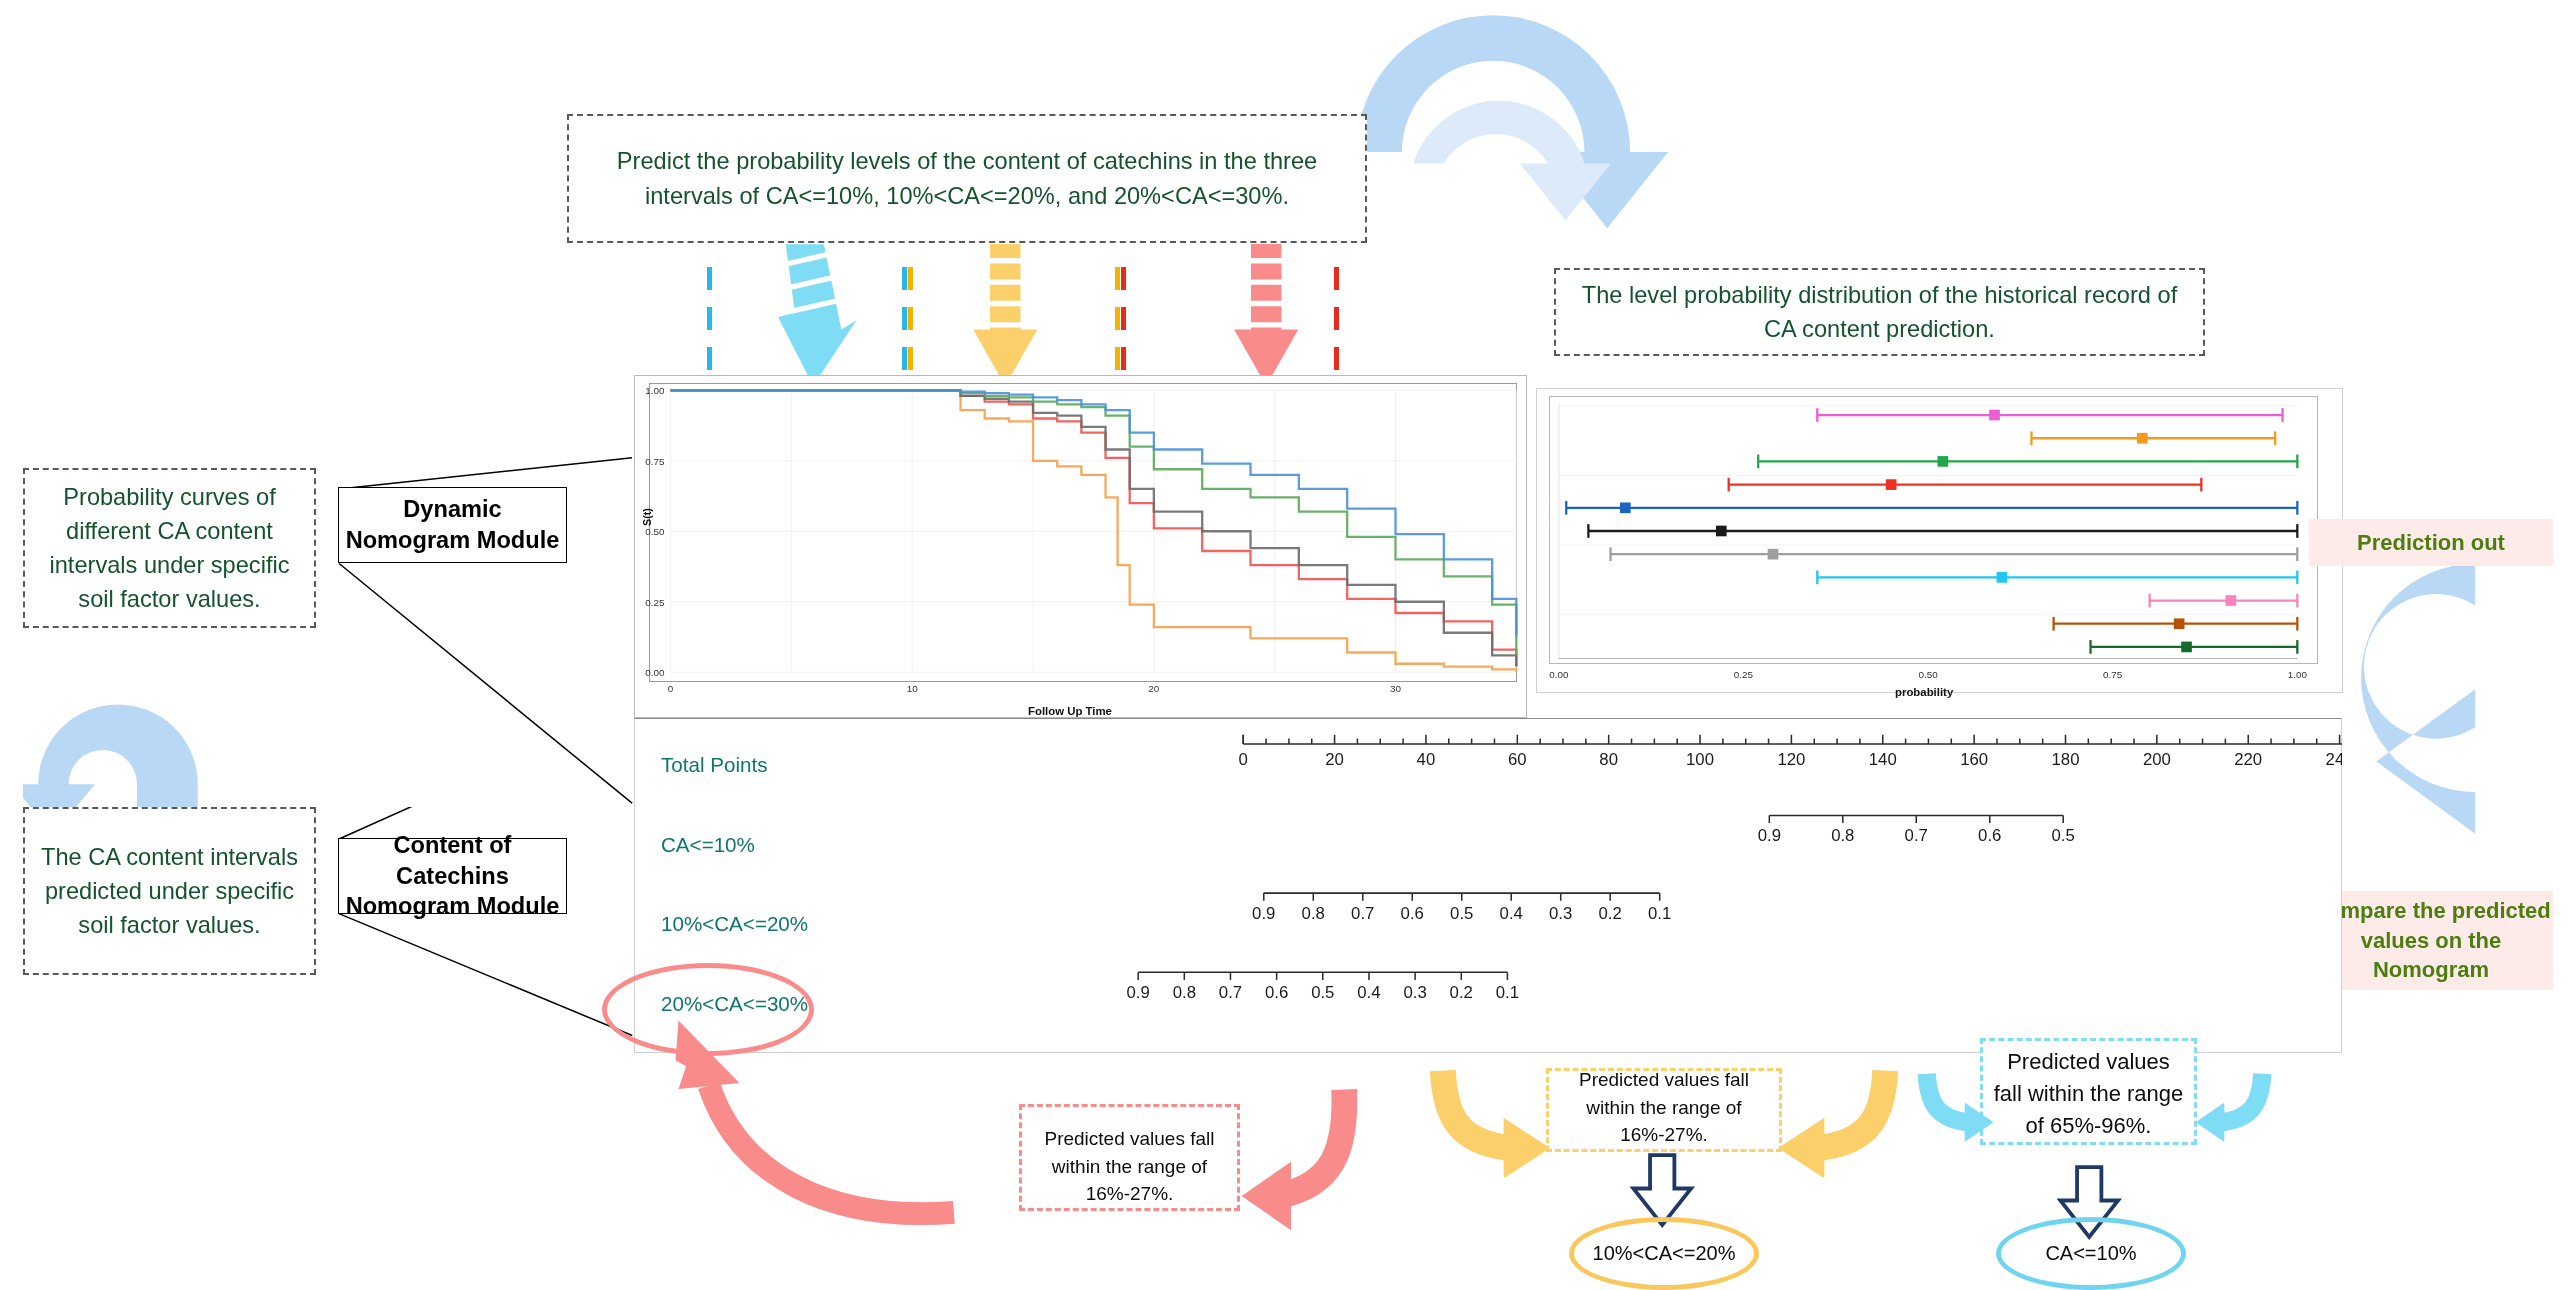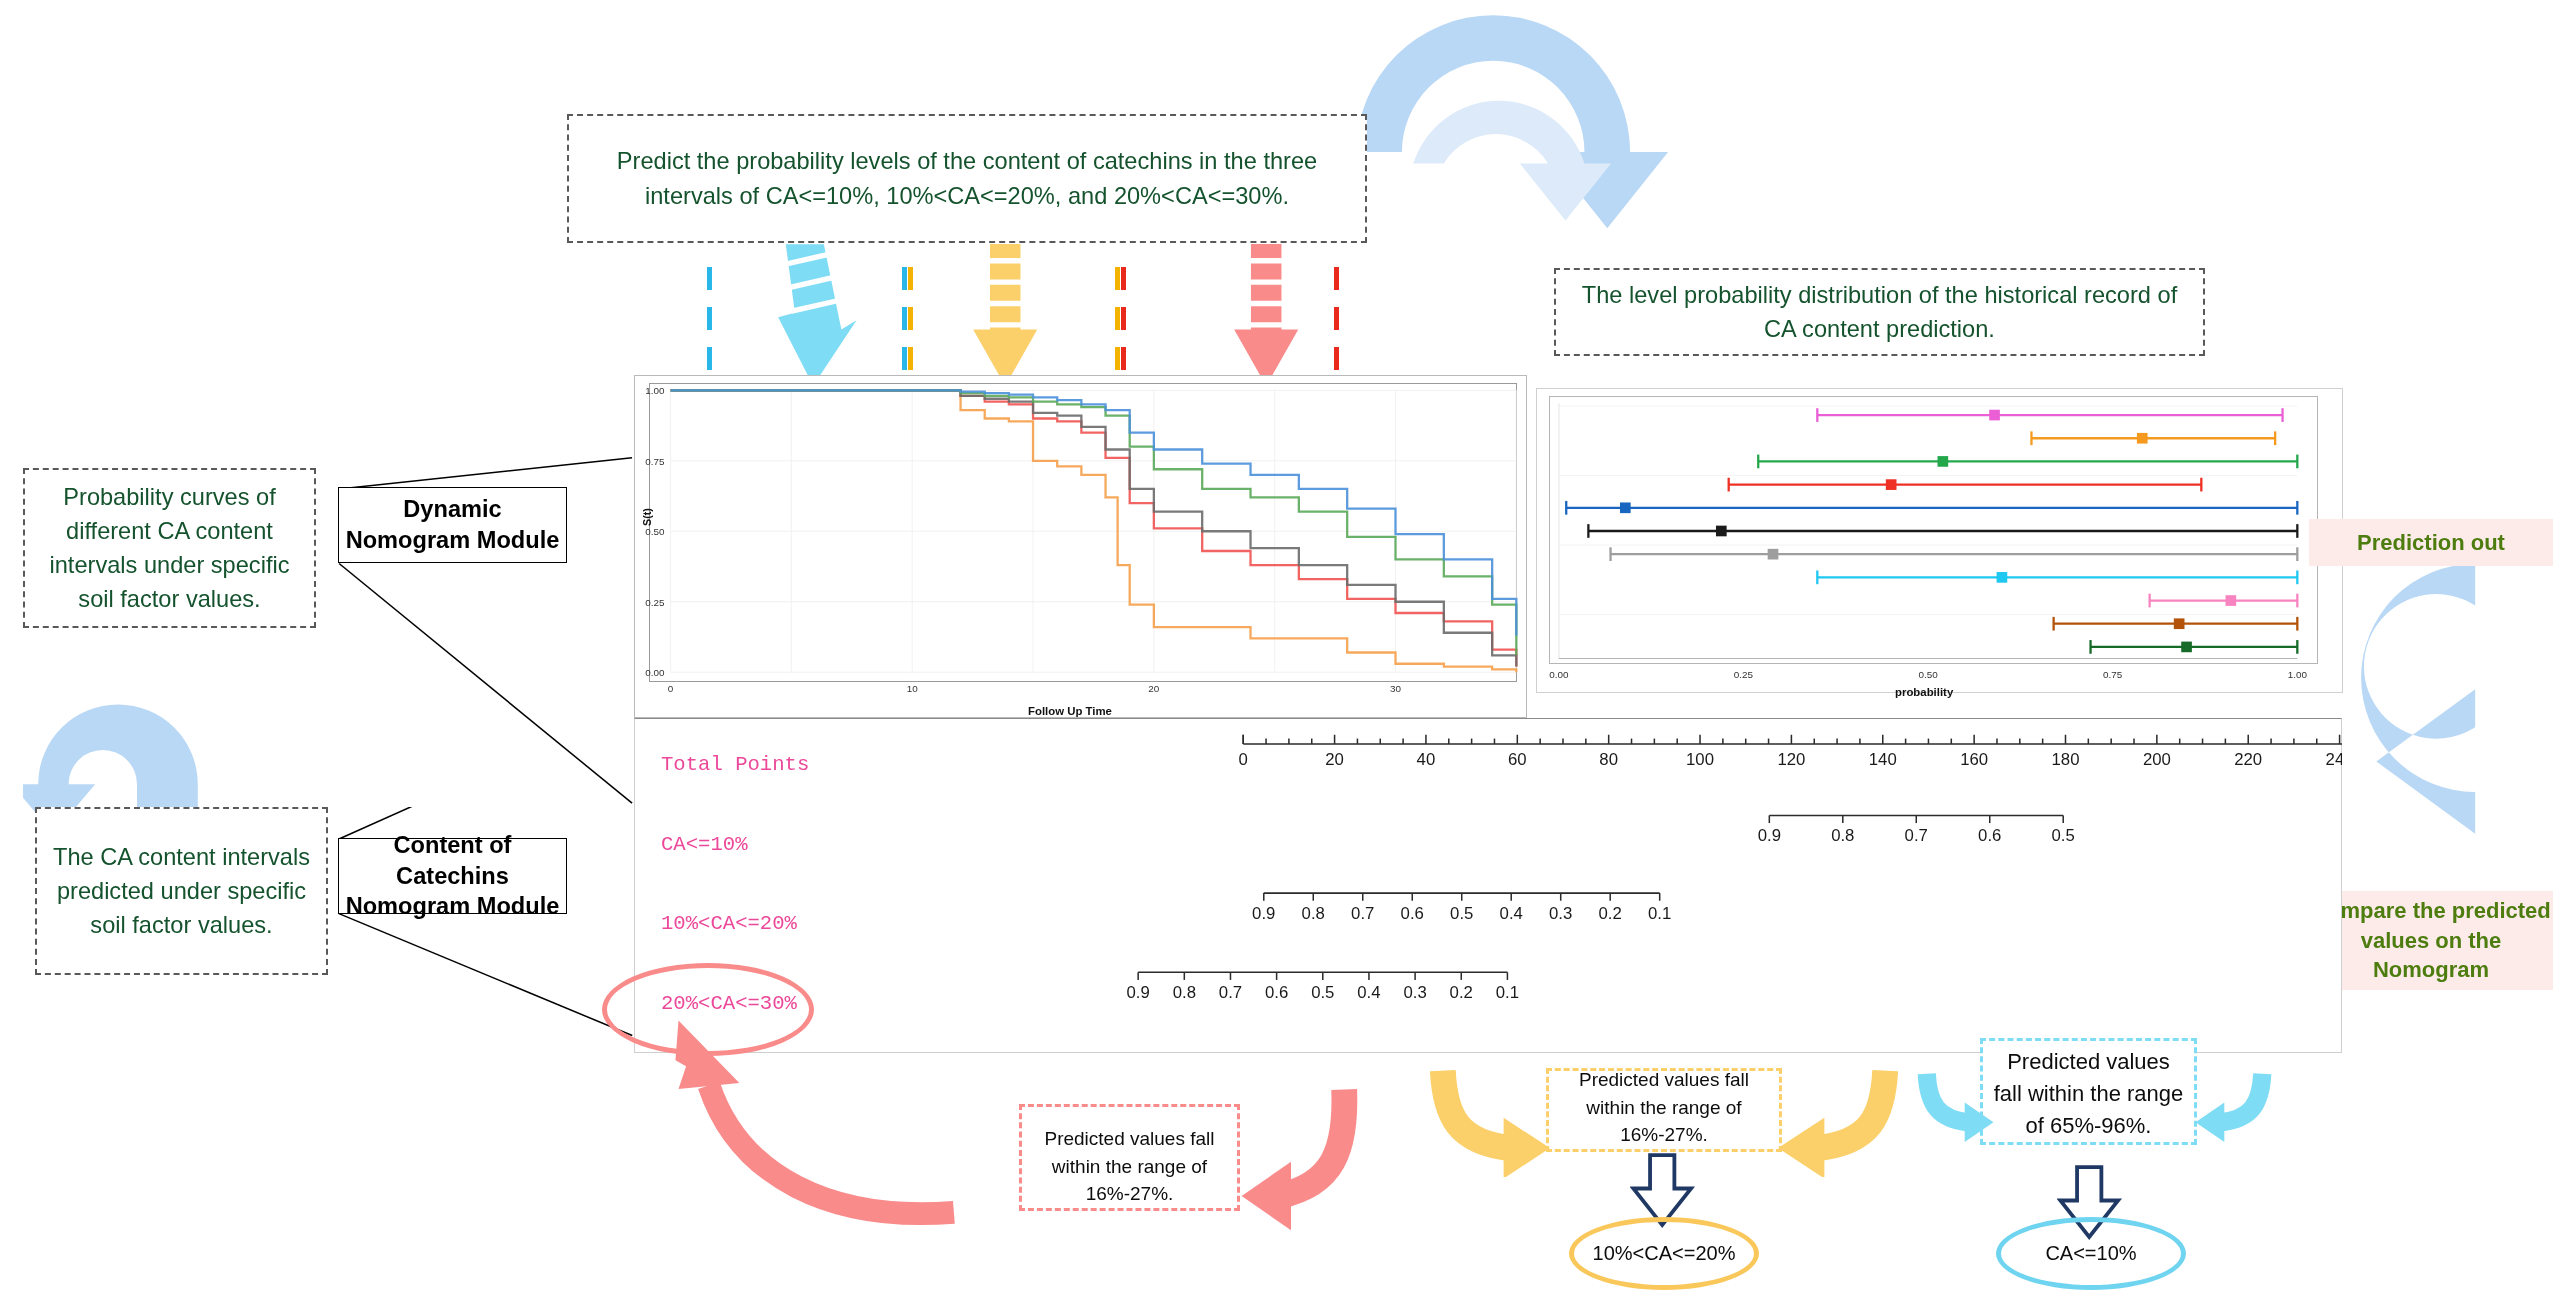--- a/index.html
+++ b/index.html
@@ -49,21 +49,21 @@
   }
 
   
   .panel{position:absolute;border:0.8px solid #b9b9b9;background:#fff;box-sizing:border-box;}
   .panel-thin{position:absolute;border:0.8px solid #d8d8d8;background:#fff;box-sizing:border-box;}
 
   
   .vguide{position:absolute;width:5.3px;}
 
   
-  .nomo-label{position:absolute;color:#ec4899;white-space:nowrap;font-family:Liberation Mono, monospace;}
+  .nomo-label{position:absolute;color:#0f766e;white-space:nowrap;}
   .axtitle{position:absolute;font-weight:bold;color:#111;white-space:nowrap;}
 </style>
 </head>
 <body>
 
 <div id="root">
 
   <svg class="abs" style="left:1341px;top:0px;width:350px;height:251px;" viewBox="0 0 460 330" width="350" height="251">
     <path d="M 20 200 A 180 180 0 0 1 380 200 L 430 200 L 350 300 L 270 200 L 320 200 A 120 120 0 0 0 80 200 Z" fill="#b9d8f5"></path>
     <path d="M 95 215 A 118 118 0 0 1 320 215 L 355 215 L 295 290 L 235 215 L 272 215 A 80 80 0 0 0 135 215 Z" fill="#dceaf9"></path>
@@ -82,21 +82,21 @@
   </div>
 
   <div class="note-box" style="left:1554px;top:268px;width:651px;height:88px;font-size:23.6px;padding:0 21.3px;">
     <span>The level probability distribution of the historical record of CA content prediction.</span>
   </div>
 
   <div class="note-box" style="left:23px;top:468px;width:293px;height:160px;font-size:23.6px;padding:0 12.2px;">
     <span>Probability curves of different CA content intervals under specific soil factor values.</span>
   </div>
 
-  <div class="note-box" style="left:35px;top:807px;width:293px;height:168px;font-size:23.6px;padding:0 12.2px;">
+  <div class="note-box" style="left:23px;top:807px;width:293px;height:168px;font-size:23.6px;padding:0 12.2px;">
     <span>The CA content intervals predicted under specific soil factor values.</span>
   </div>
 
   <svg class="abs" style="left:335px;top:457px;width:305px;height:350px;" viewBox="0 0 400 460" width="305" height="350">
     <polygon points="0,40 0,140 -0,140" fill="none"></polygon>
     <path d="M 5 42 L 390 1 " stroke="#000" stroke-width="2" fill="none"></path>
     <path d="M 5 140 L 390 455 " stroke="#000" stroke-width="2" fill="none"></path>
   </svg>
   <div class="module-box" style="left:338px;top:487px;width:229px;height:76px;font-size:23.6px;">
     <span>Dynamic Nomogram Module</span>

